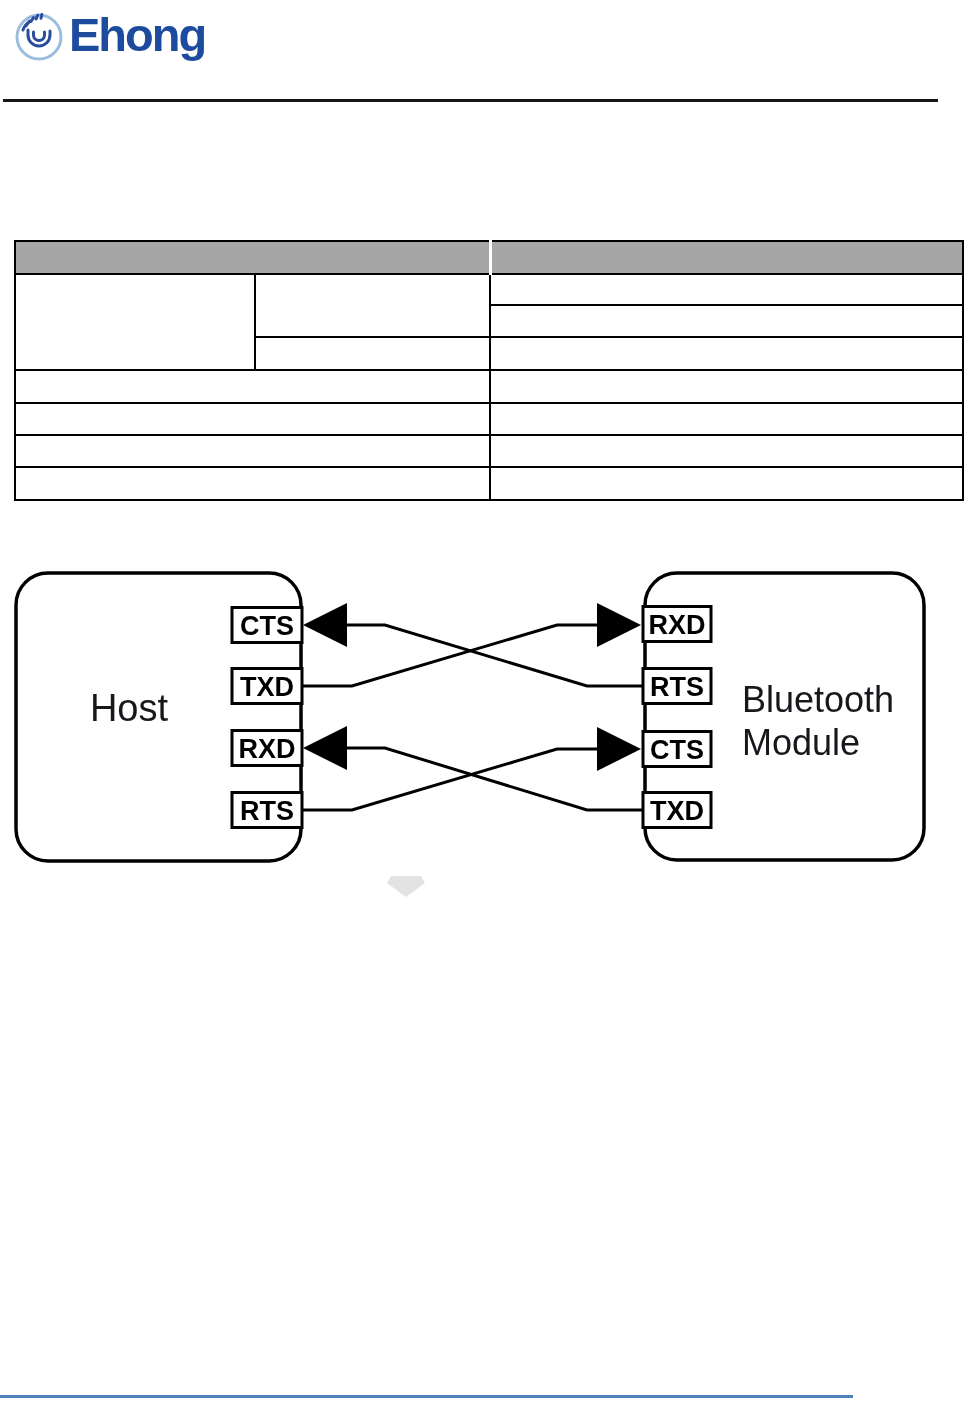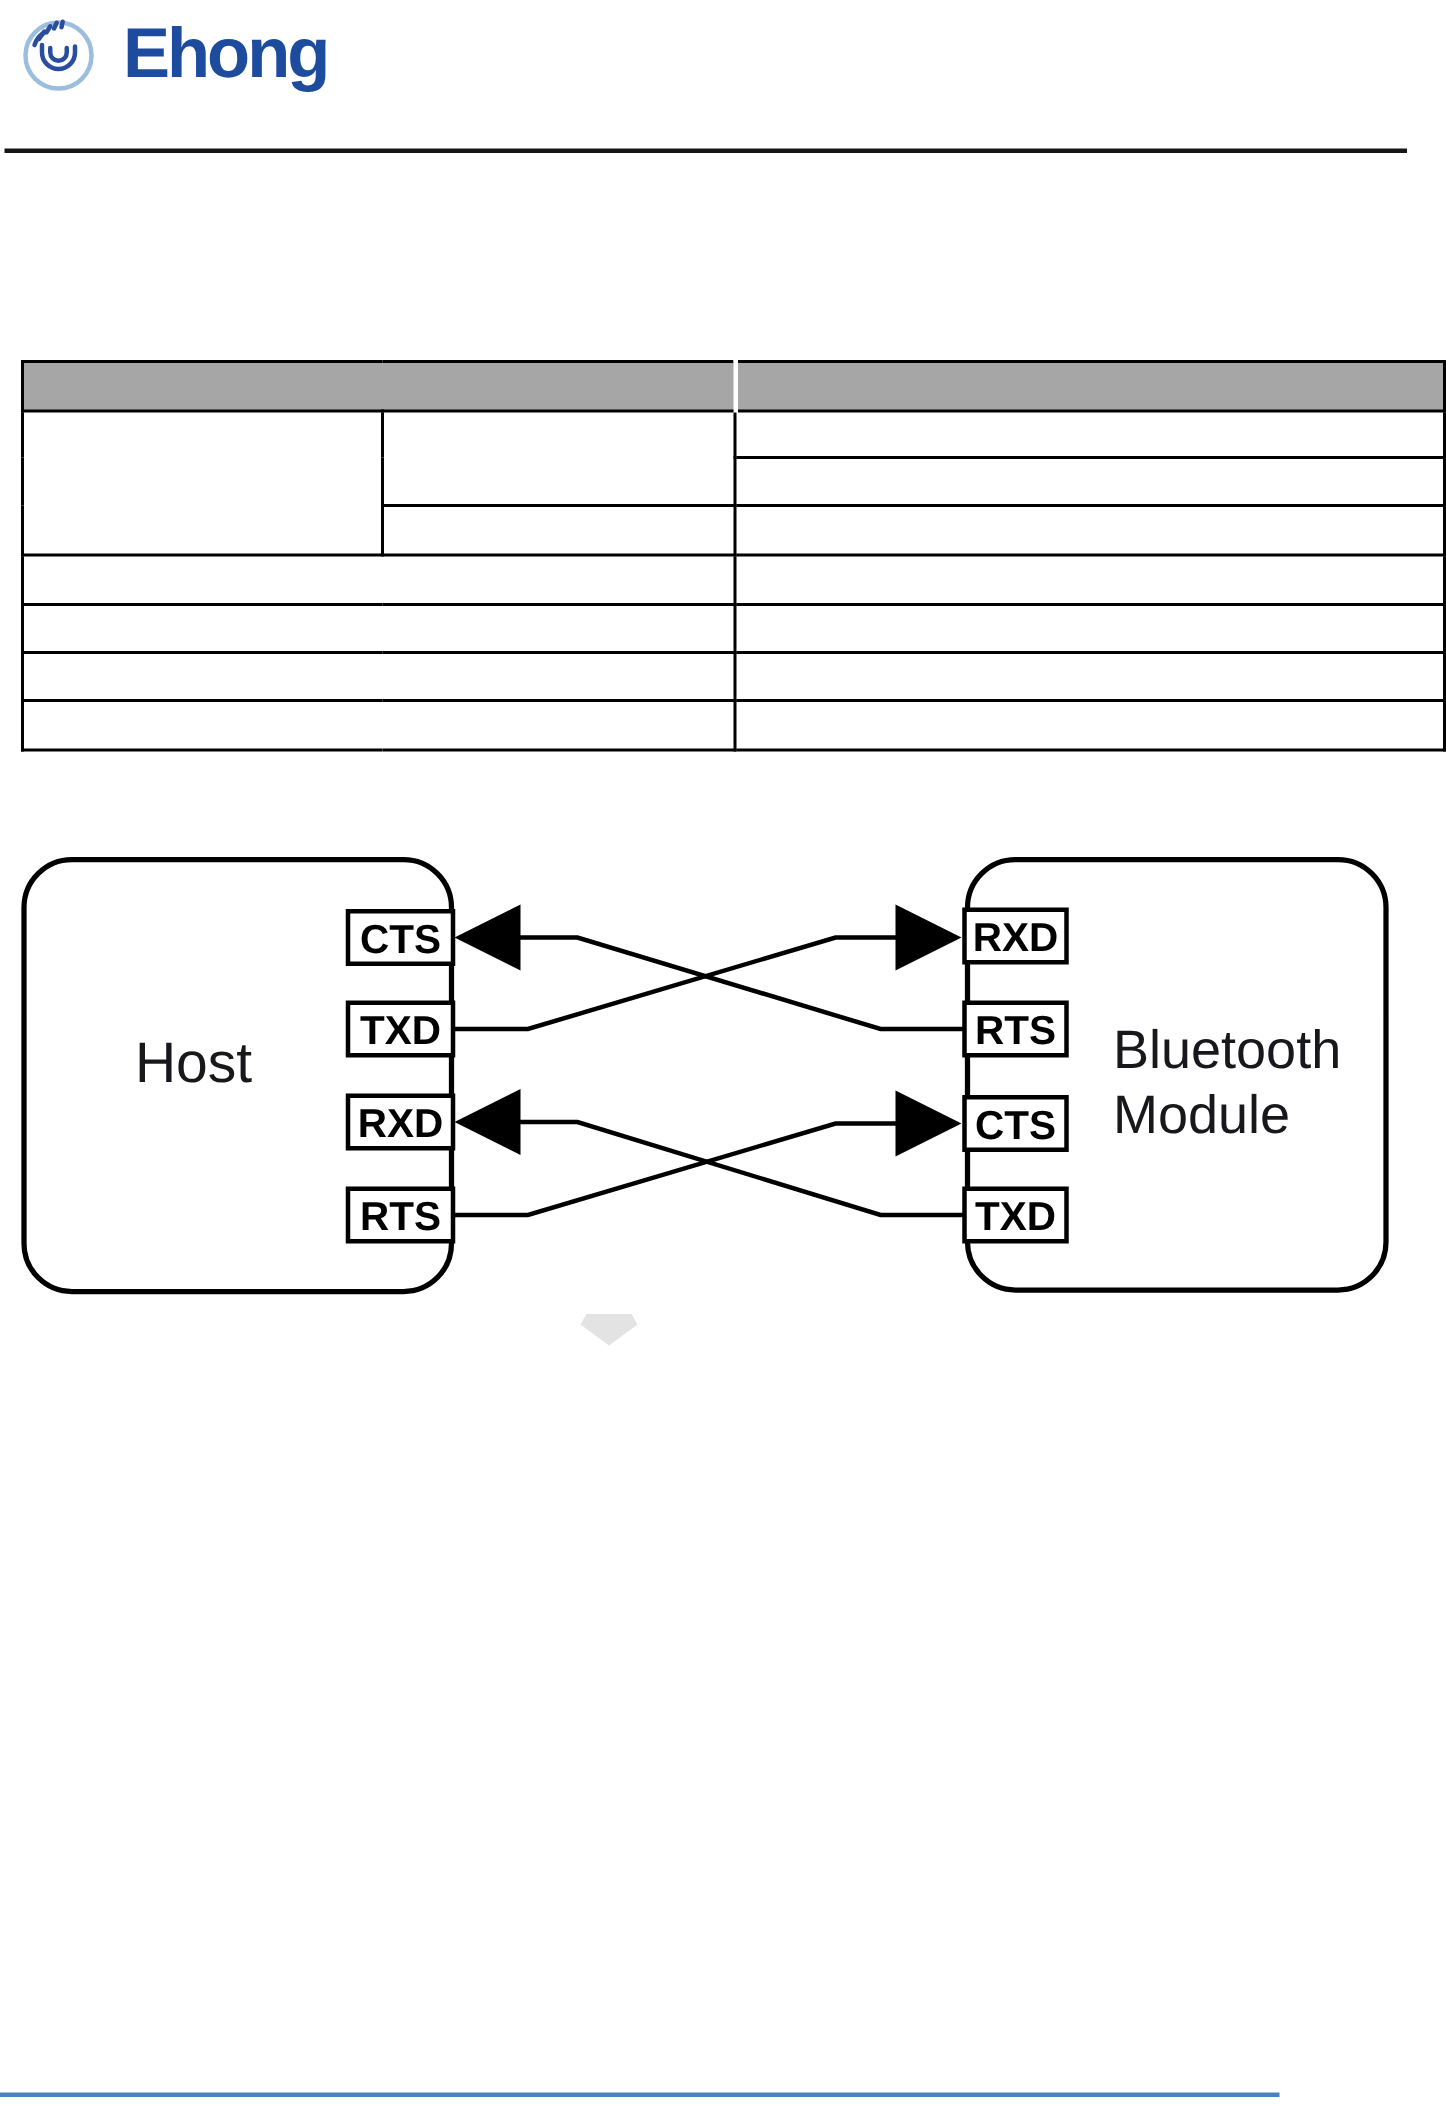--- a/index.html
+++ b/index.html
@@ -1,21 +1,21 @@
 <!DOCTYPE html>
 <html><head>
 <meta charset="utf-8">
 <style>
   html,body { margin:0; padding:0; background:#fff; }
   .page {
     position:relative; width:964px; height:1403px; background:#ffffff;
     font-family:"Liberation Sans", sans-serif; overflow:hidden;
   }
   
-  .logo { position:absolute; left:12px; top:8px; display:flex; align-items:center; gap:16px; }
+  .logo { position:absolute; left:12px; top:8px; display:flex; align-items:center; gap:3px; }
   .logo-text {
     font-size:47px; font-weight:bold; color:#1d4c9f; letter-spacing:-2px; line-height:54px;
   }
   
   .header-rule { position:absolute; left:3px; top:99px; width:935px; height:3px; background:#161616; }
   
   .spec-table-wrap { position:absolute; left:14px; top:240px; }
   table.spec { border-collapse:collapse; table-layout:fixed; width:948px; }
   table.spec td { border:2px solid #000; padding:0; font-size:14px; }
   table.spec tr.hdr td { background:#a6a6a6; }

